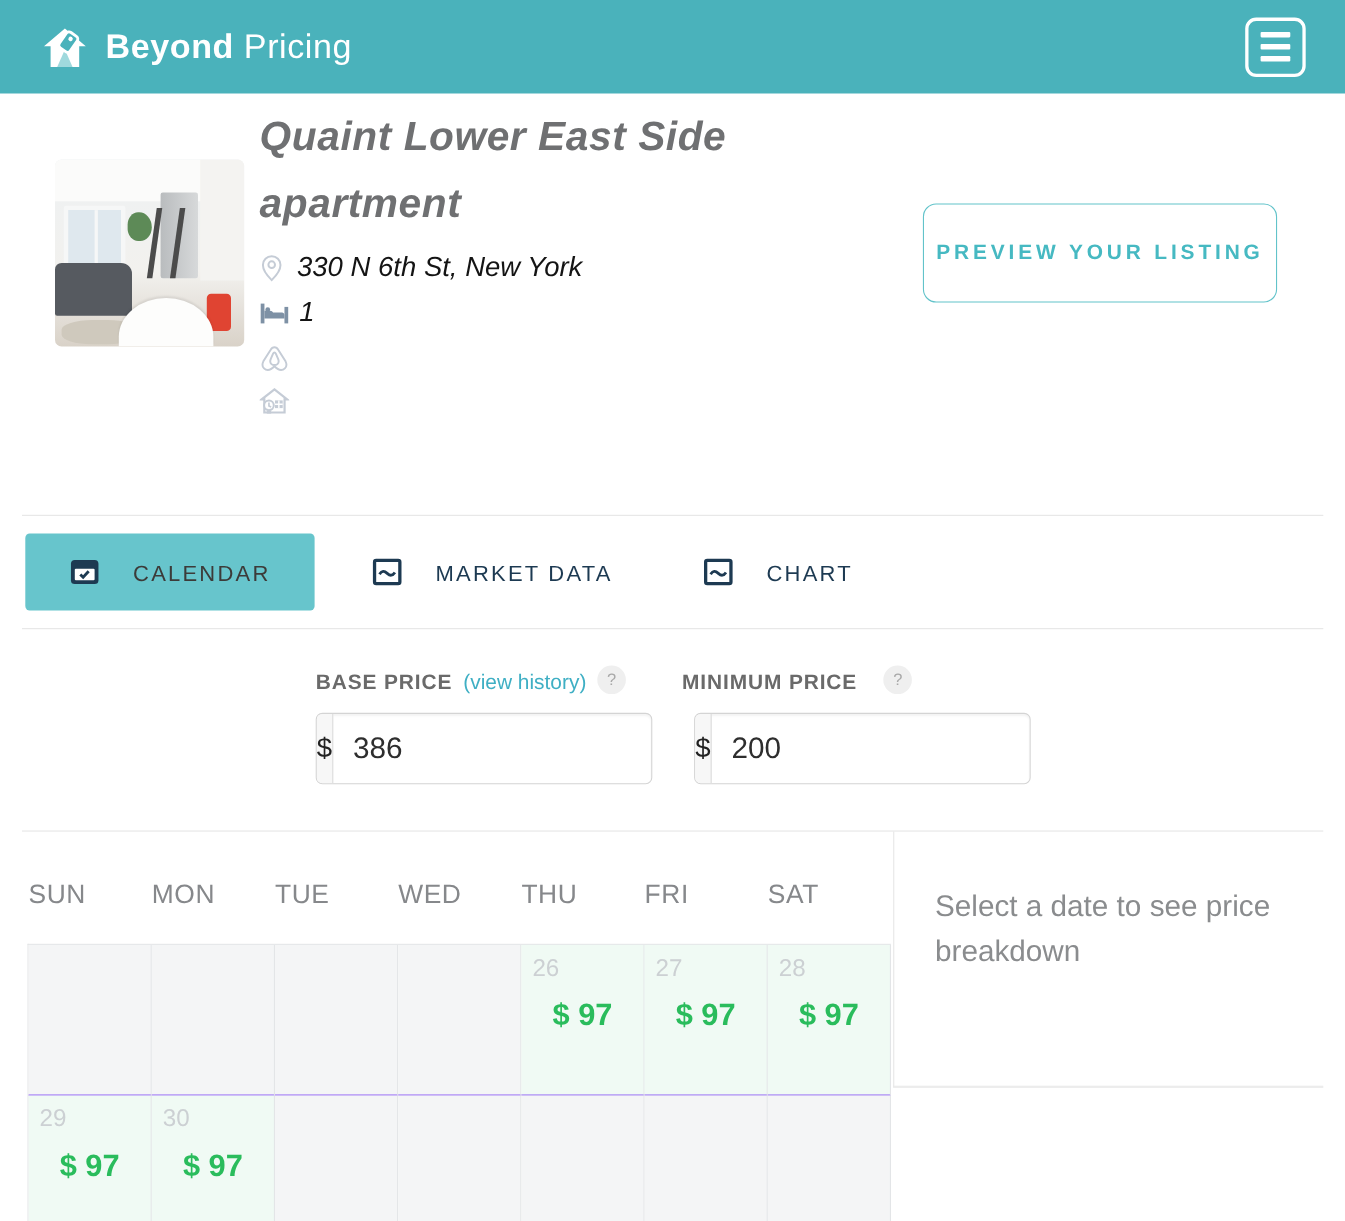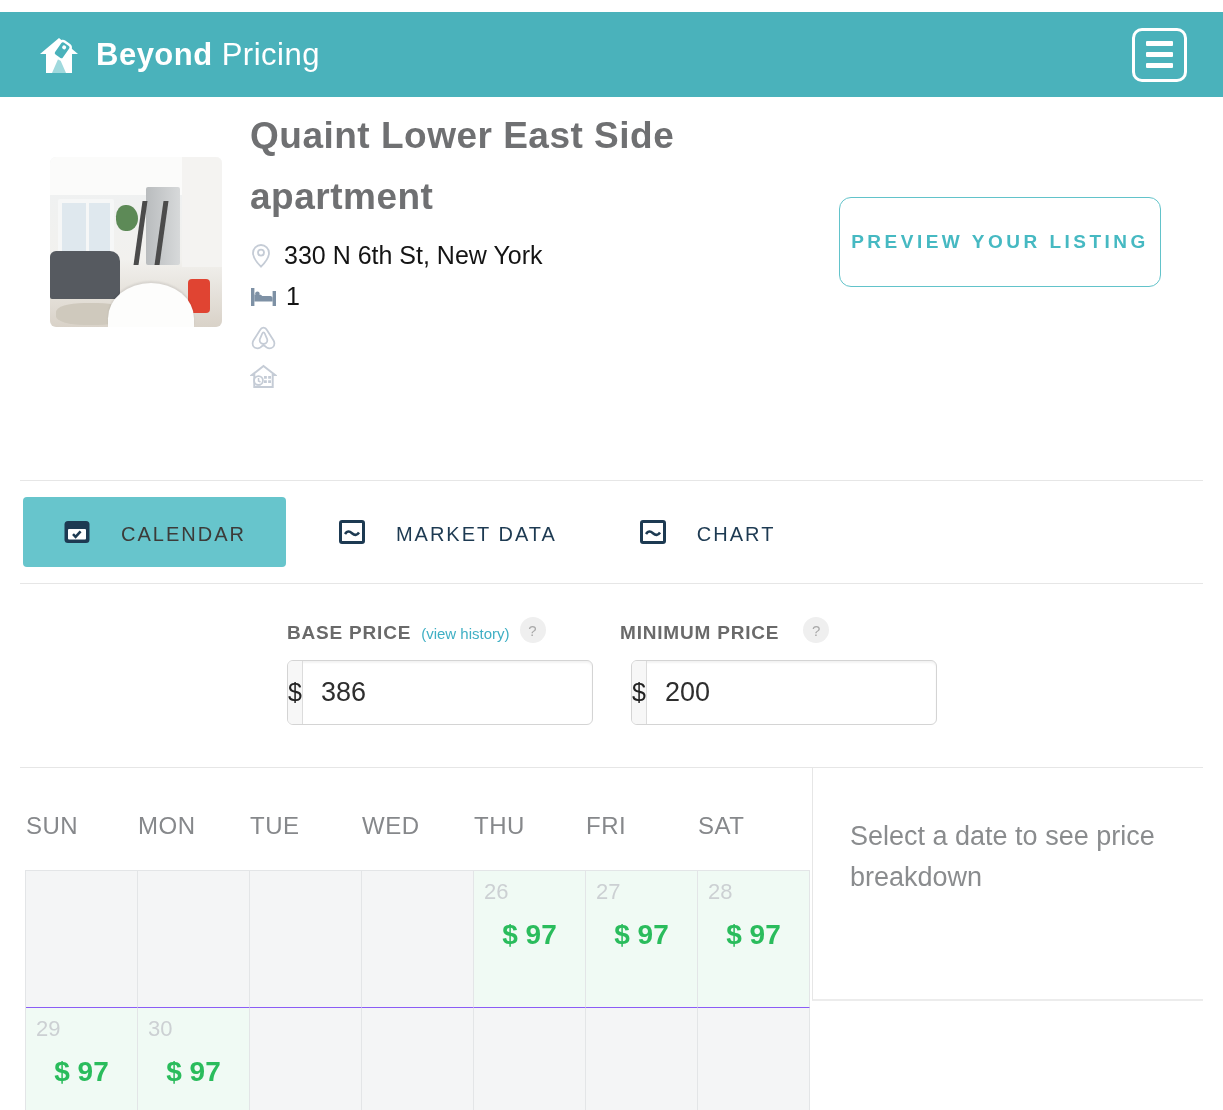--- a/index.html
+++ b/index.html
@@ -1,21 +1,21 @@
 <!DOCTYPE html>
 <html><head>
 <meta charset="utf-8">
 <style>
   * { margin:0; padding:0; box-sizing:border-box; }
   html,body { width:1223px; height:1110px; overflow:hidden; background:#fff;
               font-family:"Liberation Sans", sans-serif; }
 
   
   .header { height:85px; background:#4ab2bb; display:flex; align-items:center;
-            padding:0 36px; justify-content:space-between;margin-top:12px; }
+            padding:0 36px; justify-content:space-between; }
   .brand { display:flex; align-items:center; gap:14px; }
   .brand-text { color:#fff; font-size:31px; letter-spacing:.5px; }
   .brand-text .bold { font-weight:700; }
   .brand-text .light { font-weight:300; margin-left:9px; }
   .menu-btn { width:55px; height:54px; border:3.5px solid #fff; border-radius:10px;
               background:transparent; display:flex; flex-direction:column; gap:6px;
               align-items:center; justify-content:center; cursor:pointer; }
   .menu-btn span { width:27px; height:5px; background:#fff; border-radius:1px; }
 
   
@@ -26,21 +26,21 @@
   .photo .window{position:absolute;left:8px;top:42px;width:56px;height:62px;background:#dfe8ee;border:4px solid #f6f7f7;border-radius:2px;}
   .photo .window:after{content:"";position:absolute;left:50%;top:0;width:3px;height:100%;background:#f6f7f7;}
   .photo .fridge{position:absolute;right:42px;top:30px;width:34px;height:78px;background:linear-gradient(90deg,#b9bcbe,#d7d9da);border-radius:2px;}
   .photo .cabinet{position:absolute;right:0;top:0;width:40px;height:110px;background:#f4f3f1;}
   .photo .ladder{position:absolute;left:88px;top:44px;width:26px;height:64px;border-left:5px solid #4b4b4b;border-right:5px solid #4b4b4b;transform:skewX(-8deg);}
   .photo .sofa{position:absolute;left:0;bottom:28px;width:70px;height:48px;background:#565a60;border-radius:6px 10px 2px 2px;}
   .photo .table{position:absolute;left:58px;bottom:0;width:86px;height:44px;background:#fdfdfc;border-radius:50% 50% 0 0/80% 80% 0 0;box-shadow:0 -2px 2px rgba(0,0,0,.08);}
   .photo .chair{position:absolute;right:12px;bottom:14px;width:22px;height:34px;background:#e04432;border-radius:4px;}
   .photo .plant{position:absolute;left:66px;top:48px;width:22px;height:26px;background:#5d8a57;border-radius:50% 60% 55% 50%;}
   .photo .rug{position:absolute;left:6px;bottom:2px;width:70px;height:22px;background:#cfc9bd;border-radius:40%;}
-  .listing-info { position:absolute; left:250px; top:8px; }
+  .listing-info { position:absolute; left:236px; top:8px;font-style:italic; }
   .listing-title { font-size:37px; line-height:61px; font-weight:600; color:#6f7072;
                    max-width:510px; letter-spacing:.5px; }
   .detail-row { display:flex; align-items:center; gap:12px; margin-top:12px; }
   .detail-row.addr { margin-top:14px; }
   .detail-text { font-size:25px; color:#141414; }
   .channel-icon-row { margin-top:12px; }
   .preview-btn { position:absolute; right:62px; top:100px; width:322px; height:90px;
                  background:#fff; border:1.5px solid #62c3ca; border-radius:12px;
                  color:#46b9c2; font-size:19px; font-weight:700; letter-spacing:3.5px;
                  cursor:pointer; font-family:"Liberation Sans",sans-serif; }
@@ -53,21 +53,21 @@
   .tab.active { background:#67c5cc; }
   .tab-label { font-size:20px; letter-spacing:2px; color:#1d3a52; font-weight:500; }
   .tab.active .tab-label { color:#3c3b39; }
   .tab + .tab { margin-left:2px; }
 
   
   .pricing { position:relative; height:183px; }
   .label-row { position:absolute; top:36px; display:flex; align-items:center; gap:10px; }
   .label-row.base { left:287px; } .label-row.min { left:620px; }
   .field-label { font-size:19px; font-weight:700; color:#6a6a6a; letter-spacing:.8px; }
-  .view-history { font-size:15px; color:#3fafc4; text-decoration:none; }
+  .view-history { font-size:19px; color:#3fafc4; text-decoration:none; }
   .help-badge { width:26px; height:26px; border-radius:50%; background:#efefef; color:#a9a9a9;
                 font-size:15px; display:flex; align-items:center; justify-content:center;
                 transform:translateY(-3px); cursor:pointer; }
   .input-group { position:absolute; top:76px; width:306px; height:65px; display:flex;
                  border:1px solid #d4d4d4; border-radius:6px; overflow:hidden;
                  box-shadow:inset 0 2px 2px rgba(0,0,0,.05); background:#fff; }
   .input-group.base { left:287px; } .input-group.min { left:631px; }
   .addon { width:45px; background:#f7f7f7; border-right:1px solid #dcdcdc;
            display:flex; align-items:center; justify-content:center; font-size:25px; color:#222; }
   .price-input { flex:1; border:none; outline:none; padding-left:18px; font-size:27px;

